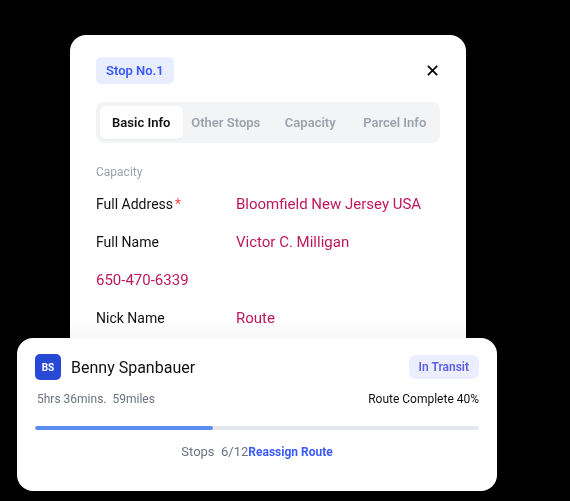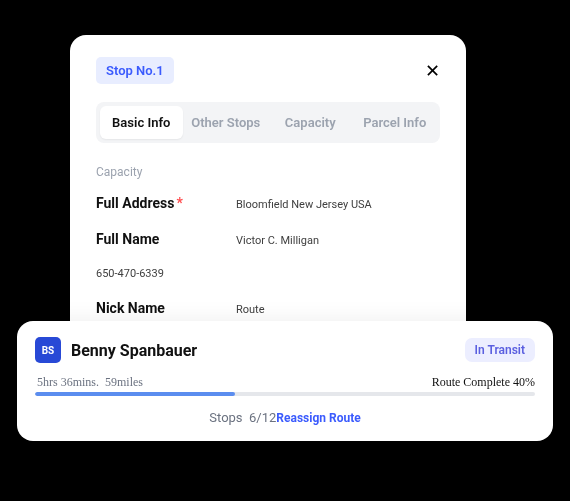--- a/index.html
+++ b/index.html
@@ -75,36 +75,36 @@
       margin-bottom: 16px;
     }
     .field-row {
       display: flex;
       margin-bottom: 20px;
       align-items: baseline;
     }
     .field-label {
       width: 140px;
       font-size: 14px;
-      font-weight: 700;
+      font-weight: 400;
       color: #111;
     }
     .req {
       color: #ff4d4f;
       margin-left: 2px;
     }
     .field-value {
-      font-size: 11px;
-      color: #404040;
+      font-size: 15px;
+      color: #be185d;
     }
     .driver-card {
-      top: 321px;
+      top: 338px;
       left: 17px;
-      width: 536px;
-      padding: 16px 18px 16px 18px;
+      width: 480px;
+      padding: 16px 18px 32px 18px;
       box-shadow: 0 8px 30px rgba(0,0,0,0.13);
     }
     .driver-header {
       display: flex;
       align-items: center;
       justify-content: space-between;
       margin-bottom: 12px;
     }
     .driver-left {
       display: flex;
@@ -118,39 +118,38 @@
       color: #fff;
       font-size: 10px;
       font-weight: 700;
       border-radius: 5px;
       display: flex;
       align-items: center;
       justify-content: center;
     }
     .driver-name {
       font-size: 16px;
-      font-weight: 700;
+      font-weight: 400;
       color: #111;
     }
     .status-badge {
       background: #eceeff;
       color: #5a5fe0;
       font-size: 12px;
       font-weight: 600;
       padding: 5px 10px;
       border-radius: 7px;
     }
     .driver-meta {
       display: flex;
       justify-content: space-between;
       font-size: 12px;
       color: #6b7280;
-      margin-bottom: 2px;
+      margin-bottom: 20px;
       padding-left: 2px;
-      font-family: Liberation Serif, serif;
     }
     .route-complete {
       color: #111;
       font-size: 12px;
     }
     .progress {
       height: 4px;
       background: #e5e7eb;
       border-radius: 3px;
       overflow: hidden;

